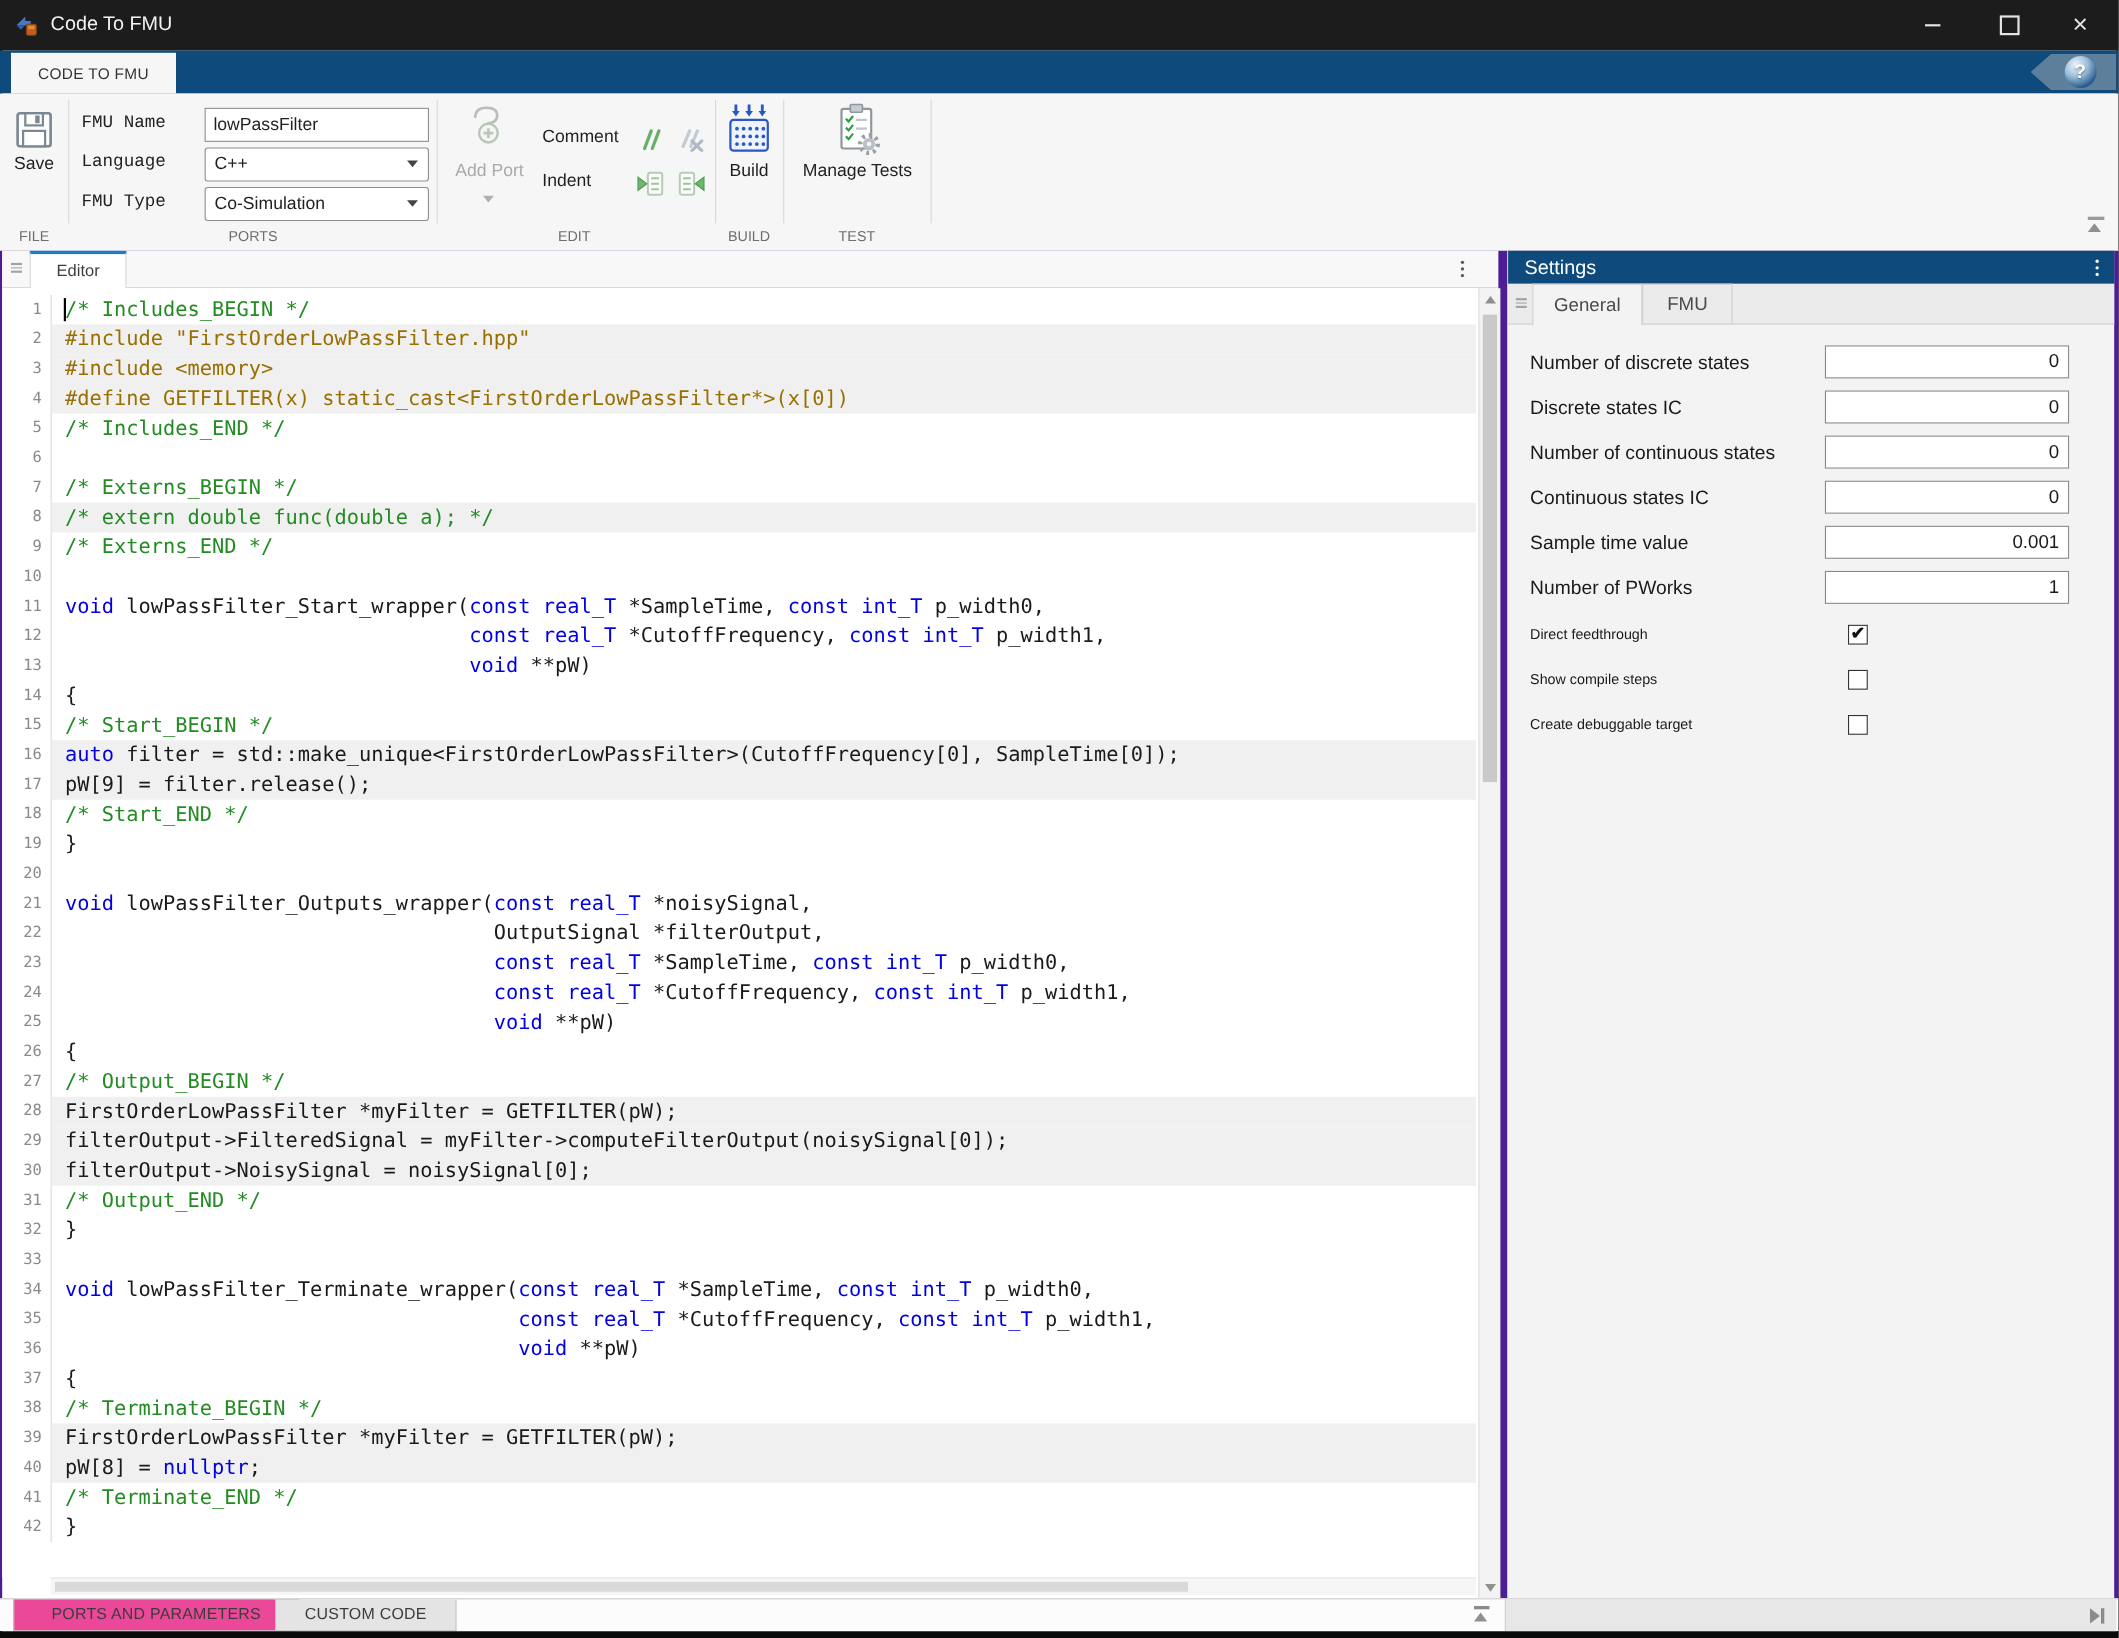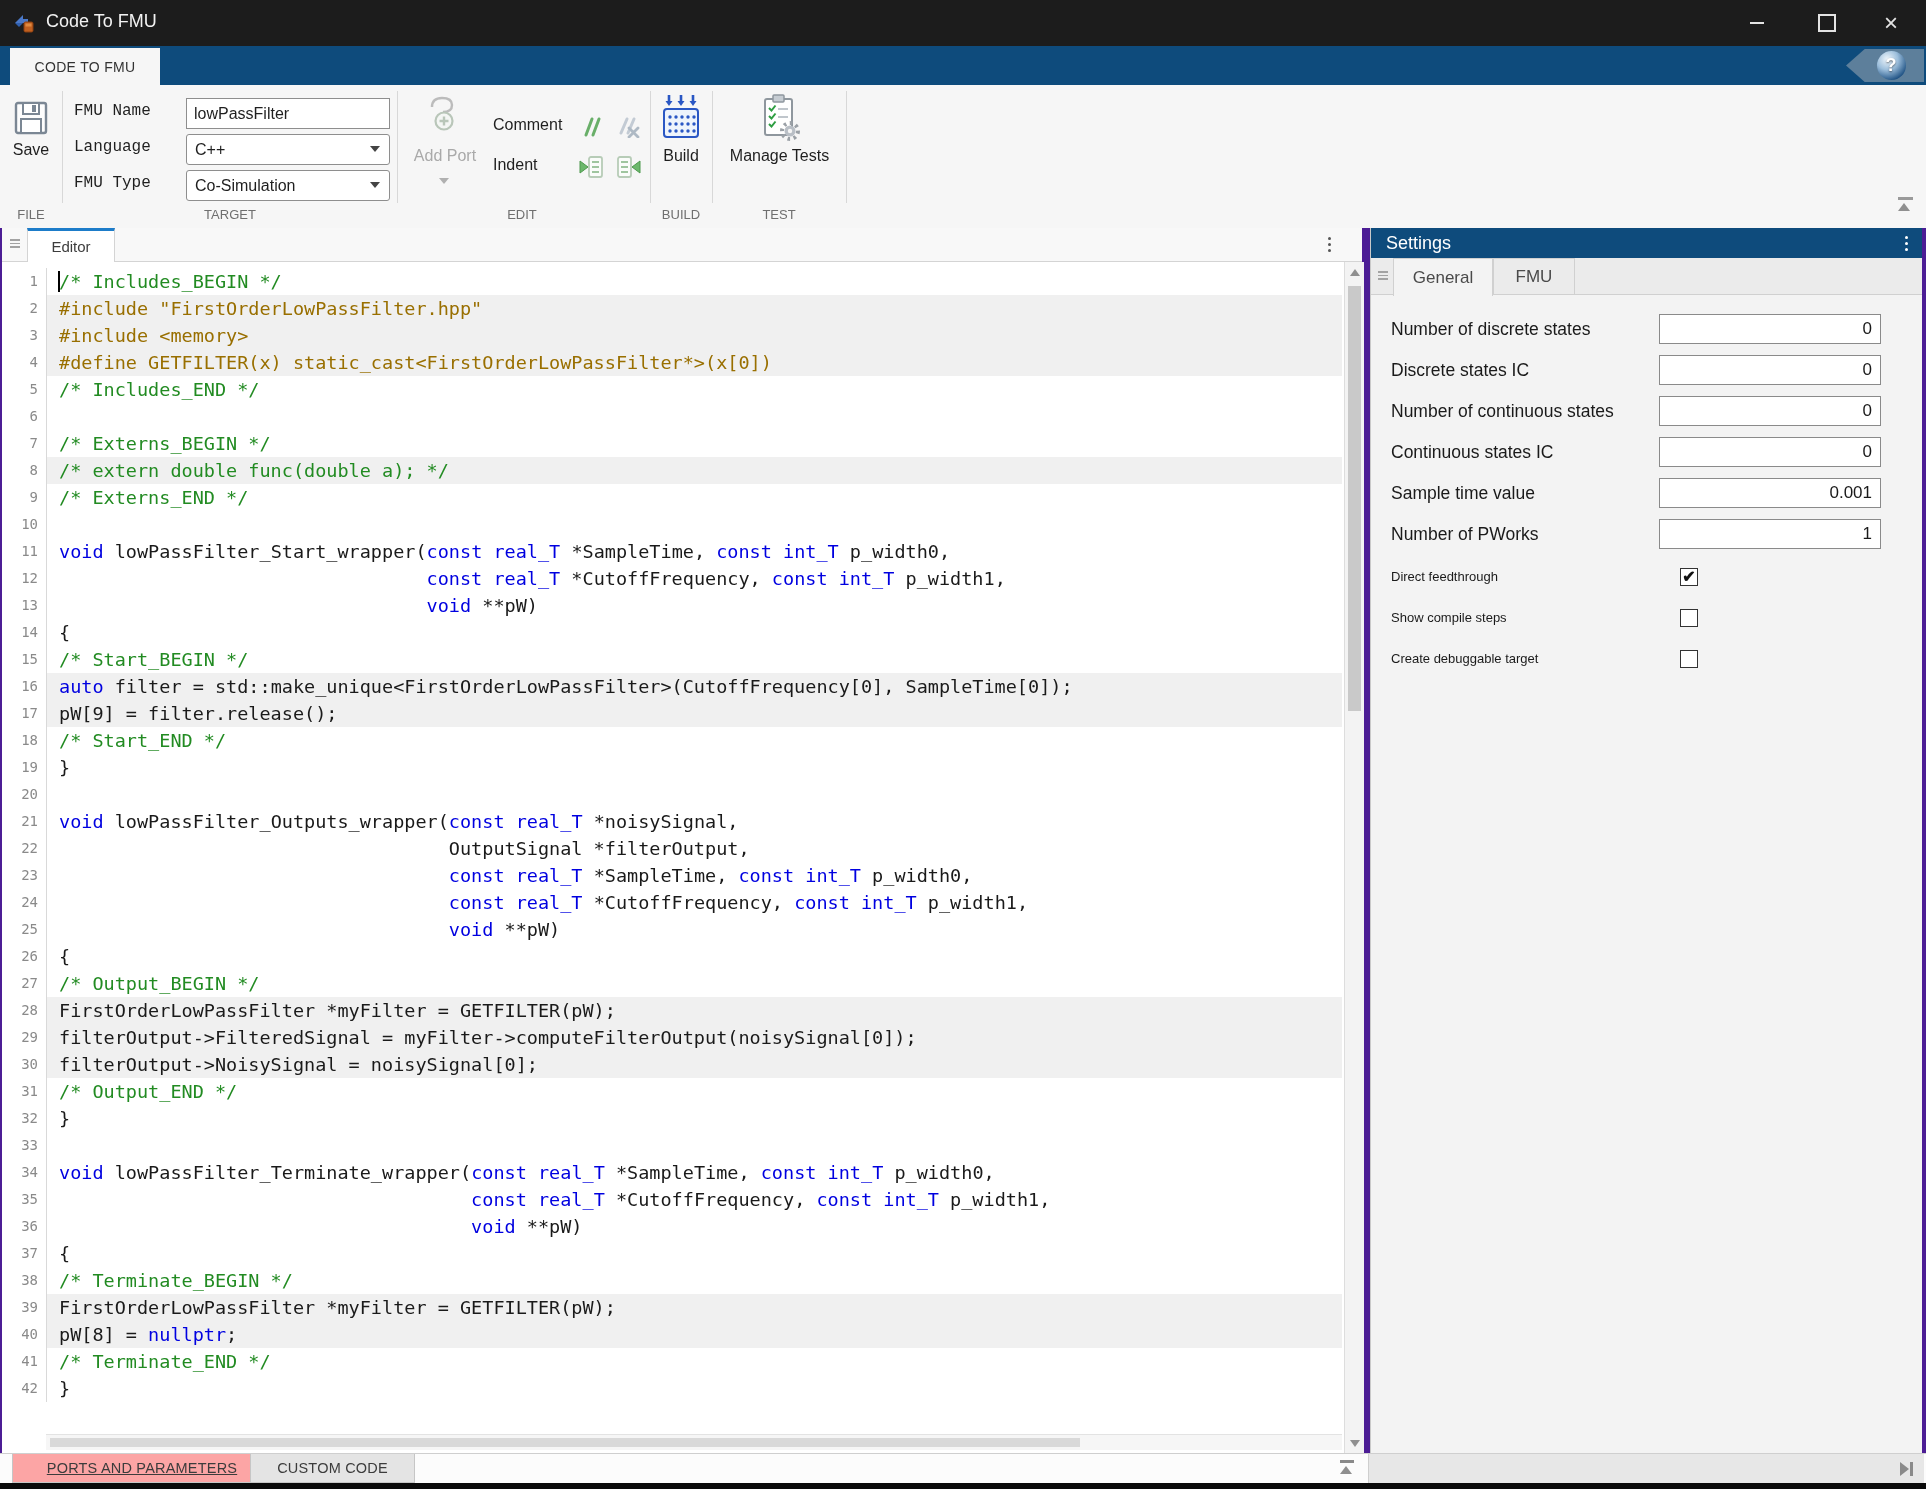--- a/index.html
+++ b/index.html
@@ -249,21 +249,21 @@
         <path d="M12 31 l2.5 2.5 4-5" stroke="#2e9e42" stroke-width="2" fill="none"></path>
         <circle cx="33" cy="38" r="8" fill="none" stroke="#9aa0a6" stroke-width="4" stroke-dasharray="2.6,3.6"></circle>
         <circle cx="33" cy="38" r="5.5" fill="#b9bfc6"></circle>
         <circle cx="33" cy="38" r="2.2" fill="#f5f5f5"></circle>
       </svg>
     </div>
     <div class="center-label ts-text" style="left:722px;top:62px;width:115px;">Manage Tests</div>
     <div class="ts-div" style="left:846px;"></div>
 
     <div class="ts-label" style="left:6px;width:50px;">FILE</div>
-    <div class="ts-label" style="left:130px;width:200px;">TARGET</div>
+    <div class="ts-label" style="left:130px;width:200px;">PORTS</div>
     <div class="ts-label" style="left:447px;width:150px;">EDIT</div>
     <div class="ts-label" style="left:651px;width:60px;">BUILD</div>
     <div class="ts-label" style="left:749px;width:60px;">TEST</div>
 
     <div class="collapse-ts">
       <div class="bar"></div>
       <div class="tri-up-sm"></div>
     </div>
   </div>
 
@@ -520,21 +520,21 @@
           <div class="chk-row" style="top: 422px;">
             <div class="lbl">Create debuggable target</div>
             <div class="checkbox"></div>
           </div>
         </div>
     </div>
   </div>
 
   <div class="bottombar">
     <div id="bottom-tabs">
-        <div class="bb-tab" style="left: 12px; width: 260px; background: #fca5a5; text-decoration: underline;">PORTS AND PARAMETERS</div>
+        <div class="bb-tab" style="left: 12px; width: 260px; background: #ec4899;">PORTS AND PARAMETERS</div>
         <div class="bb-tab" style="left: 250px; width: 165px; background: rgb(228, 228, 228);">CUSTOM CODE</div>
       </div>
     <div class="expand-icon">
       <div class="bar"></div>
       <div class="tri-up-sm"></div>
     </div>
     <div class="bb-right">
       <div class="end-icon">
         <div class="tri"></div>
         <div class="bar"></div>

